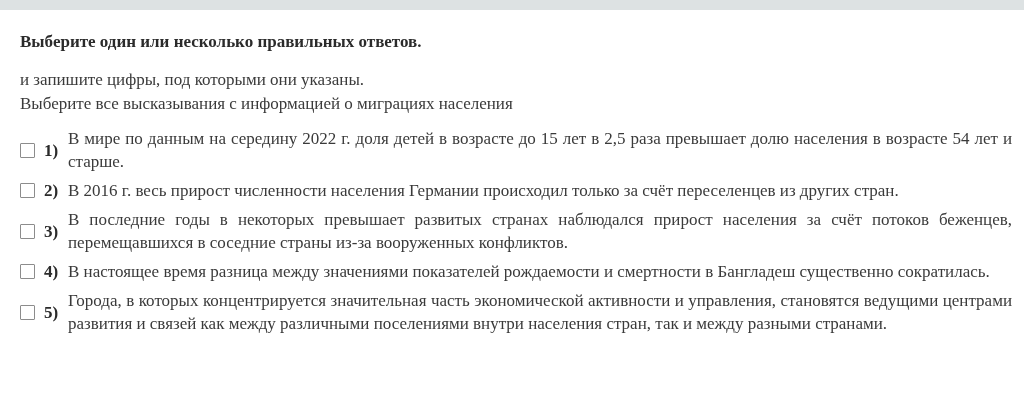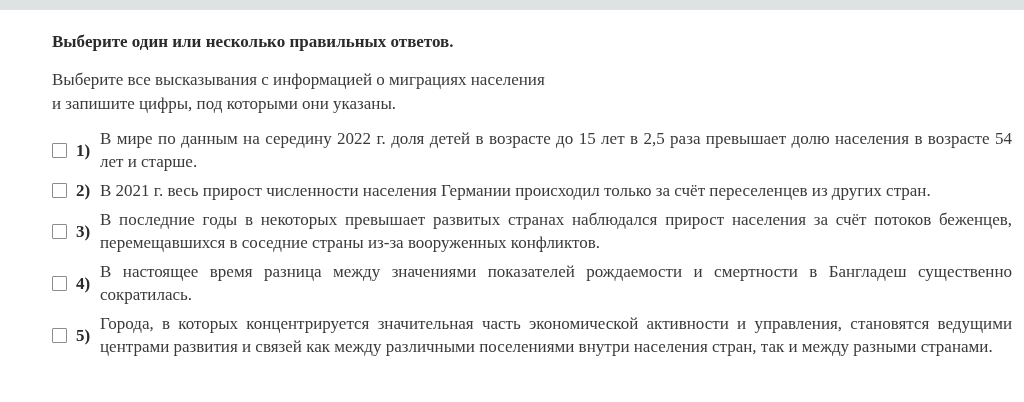--- a/index.html
+++ b/index.html
@@ -16,21 +16,20 @@
     color: var(--c-text, #3a3a3a);
     overflow: hidden;
   }
   .top-bar {
     height: 10px;
     width: 100%;
     background: var(--c-top-bar, #dde2e3);
   }
   .content {
     padding: 20px 12px 0 20px;
-    margin-left: 32px;
   }
   .title {
     font-size: 17px;
     font-weight: bold;
     line-height: 23px;
     color: var(--c-title, #2b2b2b);
   }
   .instruction {
     margin-top: 15px;
     font-size: 17px;
@@ -71,36 +70,36 @@
 </head>
 <body>
 
 <div class="page" style="--c-top-bar: #dde2e3; --c-background: #ffffff; --c-text: #3a3a3a; --c-title: #2b2b2b; --c-checkbox-border: #8c8c8c;">
   <div class="top-bar"></div>
 
   <div class="content">
     <div class="title">Выберите один или несколько правильных ответов.</div>
 
     <div class="instruction">
+      <div>и запишите цифры, под которыми они указаны.</div>
       <div>Выберите все высказывания с информацией о миграциях населения</div>
-      <div>и запишите цифры, под которыми они указаны.</div>
     </div>
 
     <div class="options">
 
       <div class="option">
         <span class="checkbox"></span>
         <span class="option-number">1)</span>
         <span class="option-text">В мире по данным на середину 2022 г. доля детей в возрасте до 15 лет в 2,5 раза превышает долю населения в возрасте 54 лет и старше.</span>
       </div>
 
       <div class="option">
         <span class="checkbox"></span>
         <span class="option-number">2)</span>
-        <span class="option-text">В 2021 г. весь прирост численности населения Германии происходил только за счёт переселенцев из других стран.</span>
+        <span class="option-text">В 2016 г. весь прирост численности населения Германии происходил только за счёт переселенцев из других стран.</span>
       </div>
 
       <div class="option">
         <span class="checkbox"></span>
         <span class="option-number">3)</span>
         <span class="option-text">В последние годы в некоторых превышает развитых странах наблюдался прирост населения за счёт потоков беженцев, перемещавшихся в соседние страны из-за вооруженных конфликтов.</span>
       </div>
 
       <div class="option">
         <span class="checkbox"></span>

